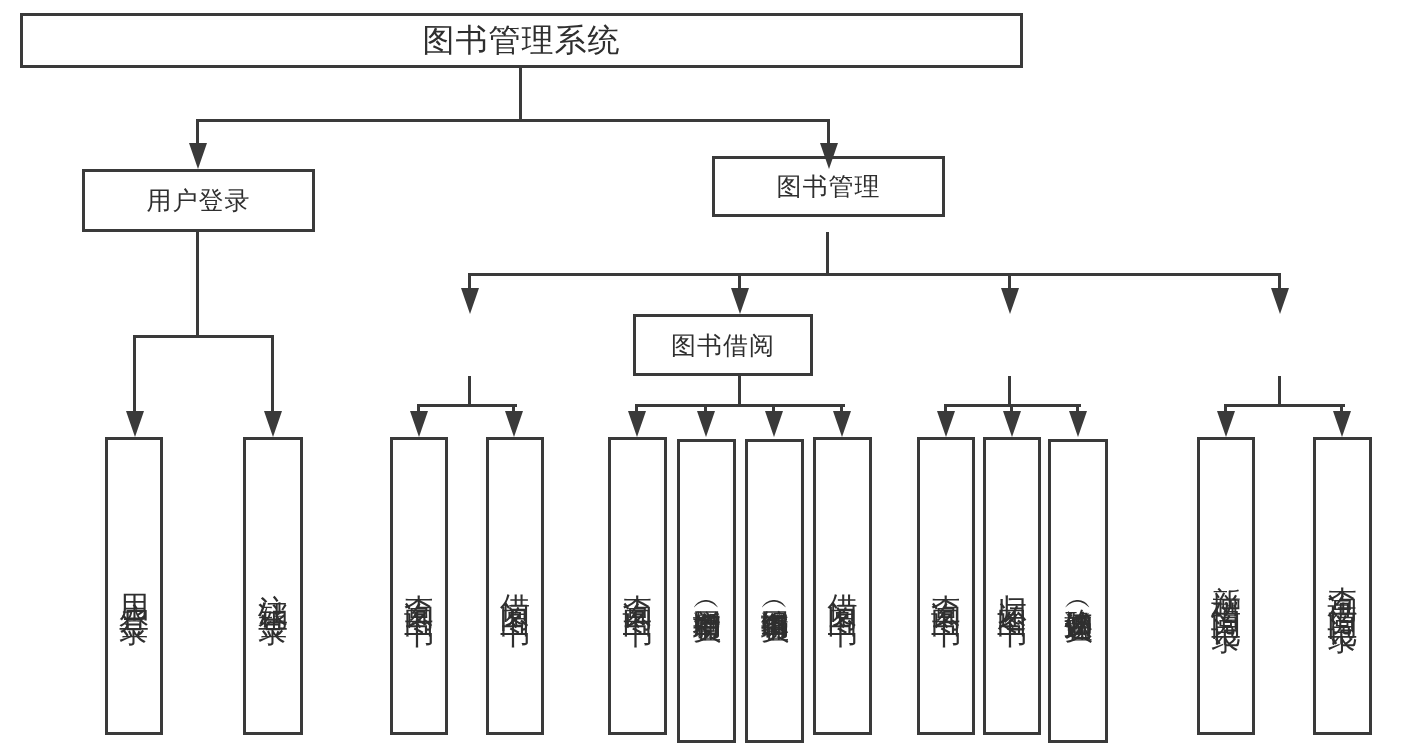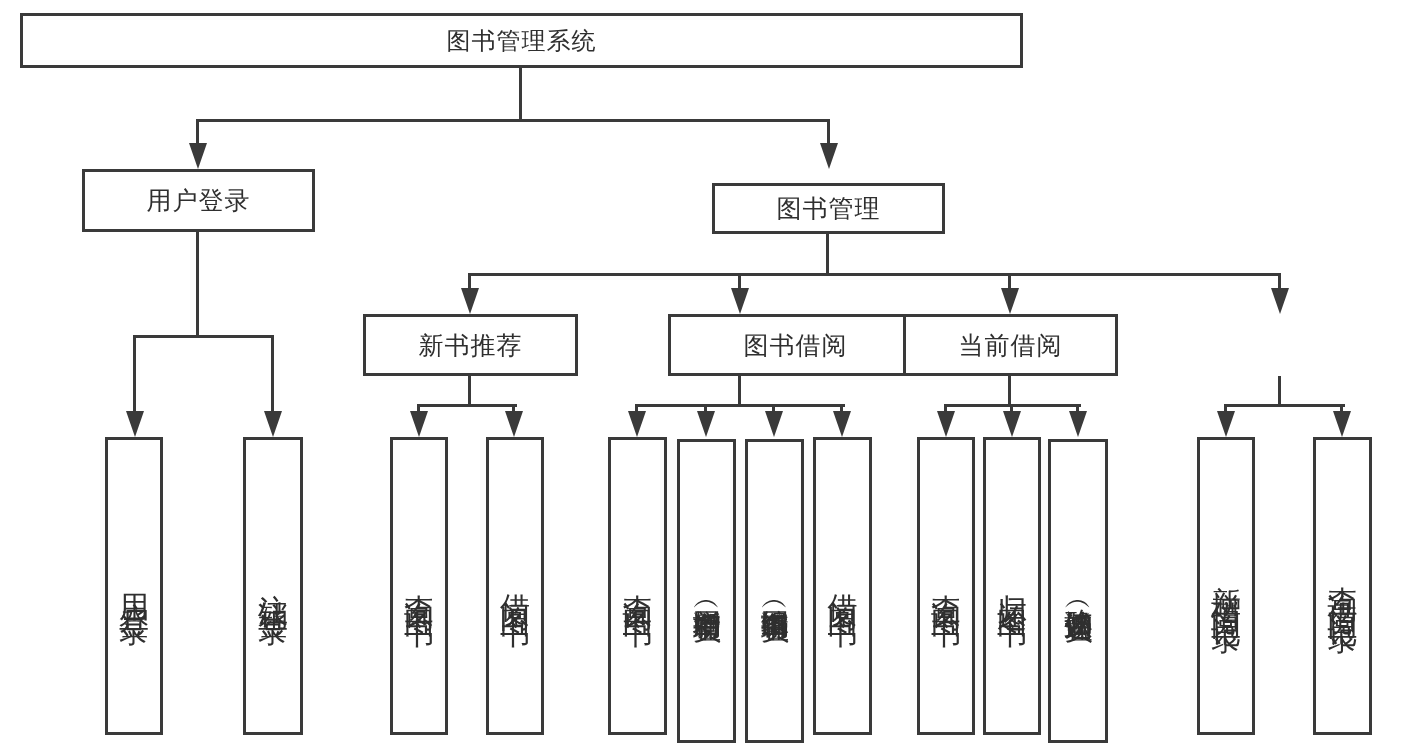--- a/index.html
+++ b/index.html
@@ -4,21 +4,21 @@
 <style>
   html,body{margin:0;padding:0;background:#ffffff;}
   body{font-family:"Liberation Sans","DejaVu Sans",sans-serif;}
   #canvas{position:relative;width:1405px;height:747px;background:#ffffff;overflow:hidden;}
   .box{
     position:absolute;box-sizing:border-box;background:#ffffff;
     border:3px solid #3a3a3a;display:flex;align-items:center;justify-content:center;
     color:#2f2f2f;
   }
   .hbox{font-size:25px;letter-spacing:1px;}
-  .root{font-size:24px;text-align:center;}
+  .root{font-size:32px;text-align:center;}
   .vbox{font-size:30px;}
   .vtext{
     writing-mode:vertical-rl;text-orientation:mixed;
     letter-spacing:8px;line-height:1;white-space:nowrap;
   }
   .vbox.tall{font-size:28px;}
   .vbox.tall .vtext{letter-spacing:1px;}
   .line{position:absolute;background:#3a3a3a;}
   .arrow{
     position:absolute;width:0;height:0;
@@ -36,32 +36,26 @@
 
 <div id="canvas">
 
   <div class="box hbox root" style="left:20px;top:13px;width:1003px;height:55px">
     <span>图书管理系统</span>
   </div>
 
   <div class="box hbox" style="left:82px;top:169px;width:233px;height:63px">
     <span>用户登录</span>
   </div>
-  <div class="box hbox" style="left:712px;top:183px;width:233px;height:51px">
+  <div class="box hbox" style="left:712px;top:156px;width:233px;height:61px">
     <span>图书管理</span>
   </div>
 
-  <div class="box hbox" style="left:363px;top:314px;width:215px;height:62px">
-    <span>新书推荐</span>
-  </div>
-  <div class="box hbox" style="left:668px;top:314px;width:255px;height:62px">
+  <div class="box hbox" style="left:633px;top:314px;width:180px;height:62px">
     <span>图书借阅</span>
-  </div>
-  <div class="box hbox" style="left:903px;top:314px;width:215px;height:62px">
-    <span>当前借阅</span>
   </div>
 
   <div class="box vbox" style="left:105px;top:437px;width:58px;height:298px">
     <span class="vtext">用户登录</span>
   </div>
   <div class="box vbox" style="left:243px;top:437px;width:60px;height:298px">
     <span class="vtext">注销登录</span>
   </div>
 
   <div class="box vbox" style="left:390px;top:437px;width:58px;height:298px">

